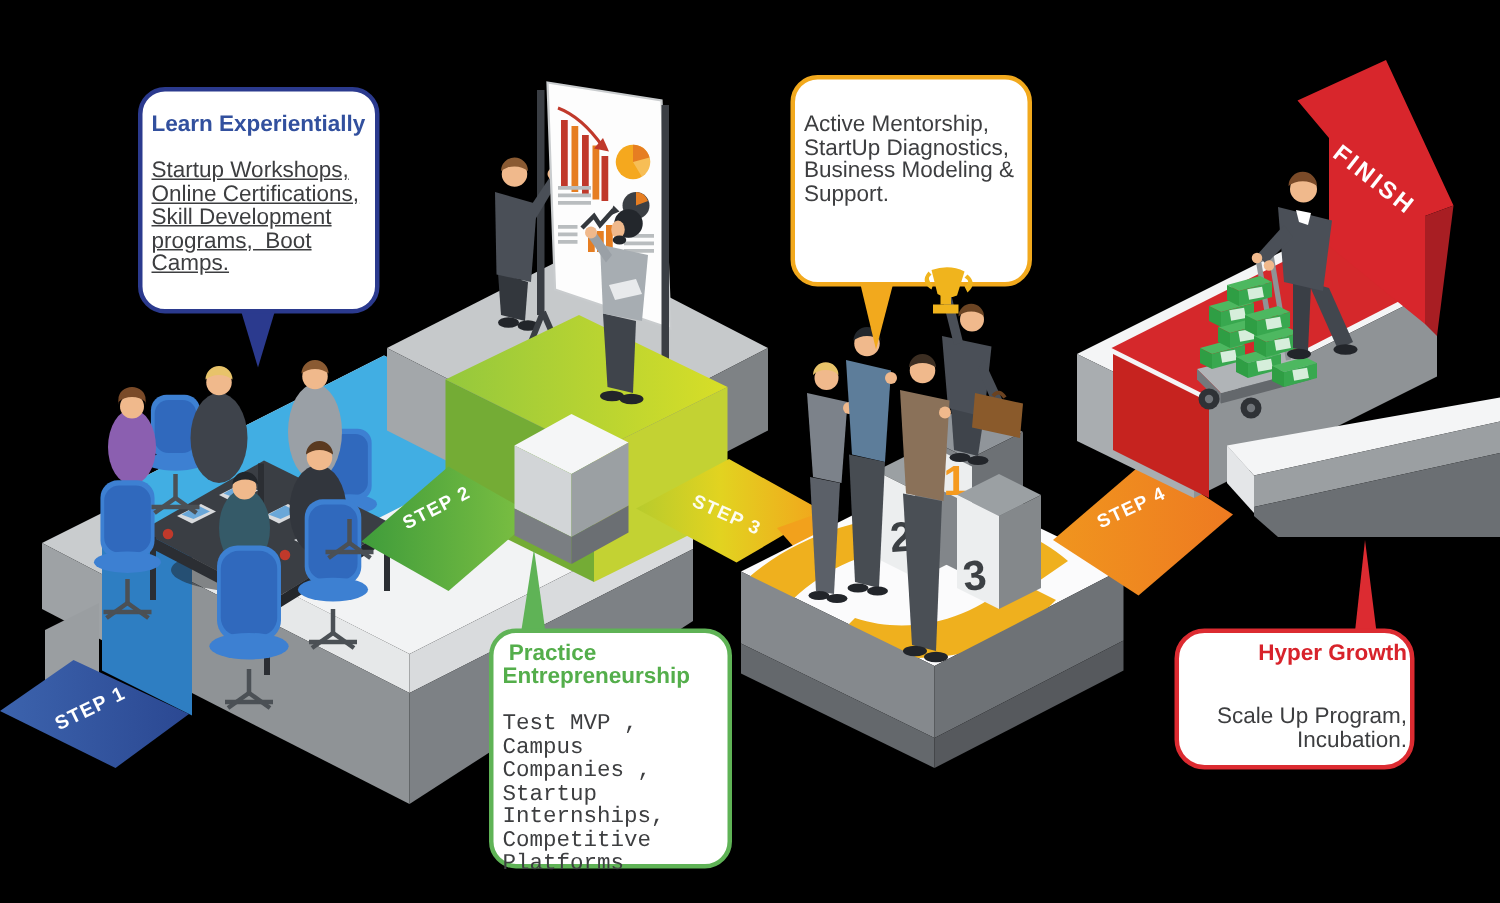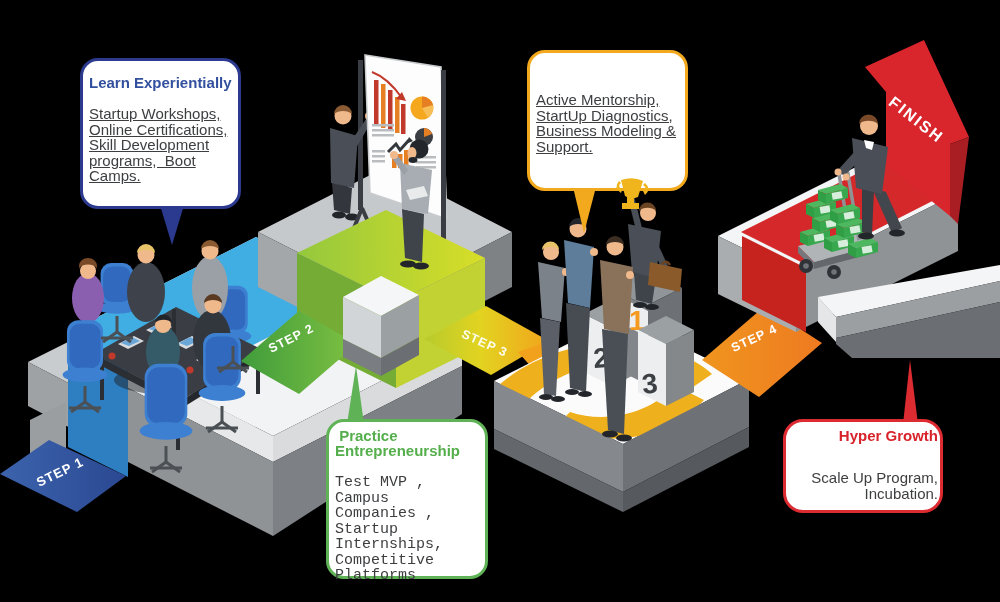--- a/index.html
+++ b/index.html
@@ -325,26 +325,26 @@
 <polygon points="864,140 874,142 872,150 866,148" fill="#ffffff"></polygon>
 <polygon points="818,297 1000,265 1000,281 836,317" fill="#f4f5f6"></polygon>
 <polygon points="818,297 836,317 836,342 818,322" fill="#e4e6e8"></polygon>
 <polygon points="836,317 1000,281 1000,302 836,338" fill="#9b9fa2"></polygon>
 <polygon points="836,338 1000,302 1000,358 852,358 836,344" fill="#6b6f73"></polygon>
 <polygon points="160,205 184,205 172,245" fill="#2b3a8e"></polygon>
 <polygon points="573,187 596,187 584,233" fill="#f2a91d"></polygon>
 <polygon points="347,424 364,424 356,366" fill="#5fb356"></polygon>
 <polygon points="903,424 918,424 910,360" fill="#dc2b31"></polygon>
     </svg>
-<div class="bub" style="left:80px;top:58px;width:161px;height:151px;border:3px solid #2b3a8e;border-radius:18px;padding:13px 2px 0 6px;">
+<div class="bub" style="left:92px;top:58px;width:161px;height:151px;border:3px solid #2b3a8e;border-radius:18px;padding:13px 2px 0 6px;">
  <div class="t" style="color:#32509e;">Learn Experientially</div>
  <div class="b" style="margin-top:15px;text-decoration:underline;">Startup Workshops,<br>Online Certifications,<br>Skill Development<br>programs,&nbsp; Boot<br>Camps.</div>
 </div>
 <div class="bub" style="left:527px;top:50px;width:161px;height:141px;border:3px solid #f2a91d;border-radius:18px;padding:8px 2px 0 6px;">
- <div class="b" style="margin-top:31px;text-decoration:underline;">Active Mentorship,<br>StartUp Diagnostics,<br>Business Modeling &amp;<br>Support.</div>
+ <div class="b" style="margin-top:14px;">Active Mentorship,<br>StartUp Diagnostics,<br>Business Modeling &amp;<br>Support.</div>
 </div>
 <div class="bub" style="left:326px;top:419px;width:162px;height:160px;border:3px solid #5fb356;border-radius:18px;padding:6px 2px 0 6px;">
  <div class="t" style="color:#54ae4b;line-height:15px;">&nbsp;Practice<br>Entrepreneurship</div>
  <div class="b" style="margin-top:17px;font-family:Liberation Mono, monospace;">Test MVP , Campus<br>Companies , Startup<br>Internships,<br>Competitive<br>Platforms</div>
 </div>
 <div class="bub" style="left:783px;top:419px;width:160px;height:94px;border:3px solid #dc2b31;border-radius:20px;padding:5px 2px 0 5px;text-align:right;">
  <div class="t" style="color:#d8232b;">Hyper Growth</div>
  <div class="b" style="margin-top:26px;">Scale Up Program,<br>Incubation.</div>
 </div>
 <svg width="1000" height="602" viewBox="0 0 1000 602" style="position:absolute;left:0;top:0;pointer-events:none">

